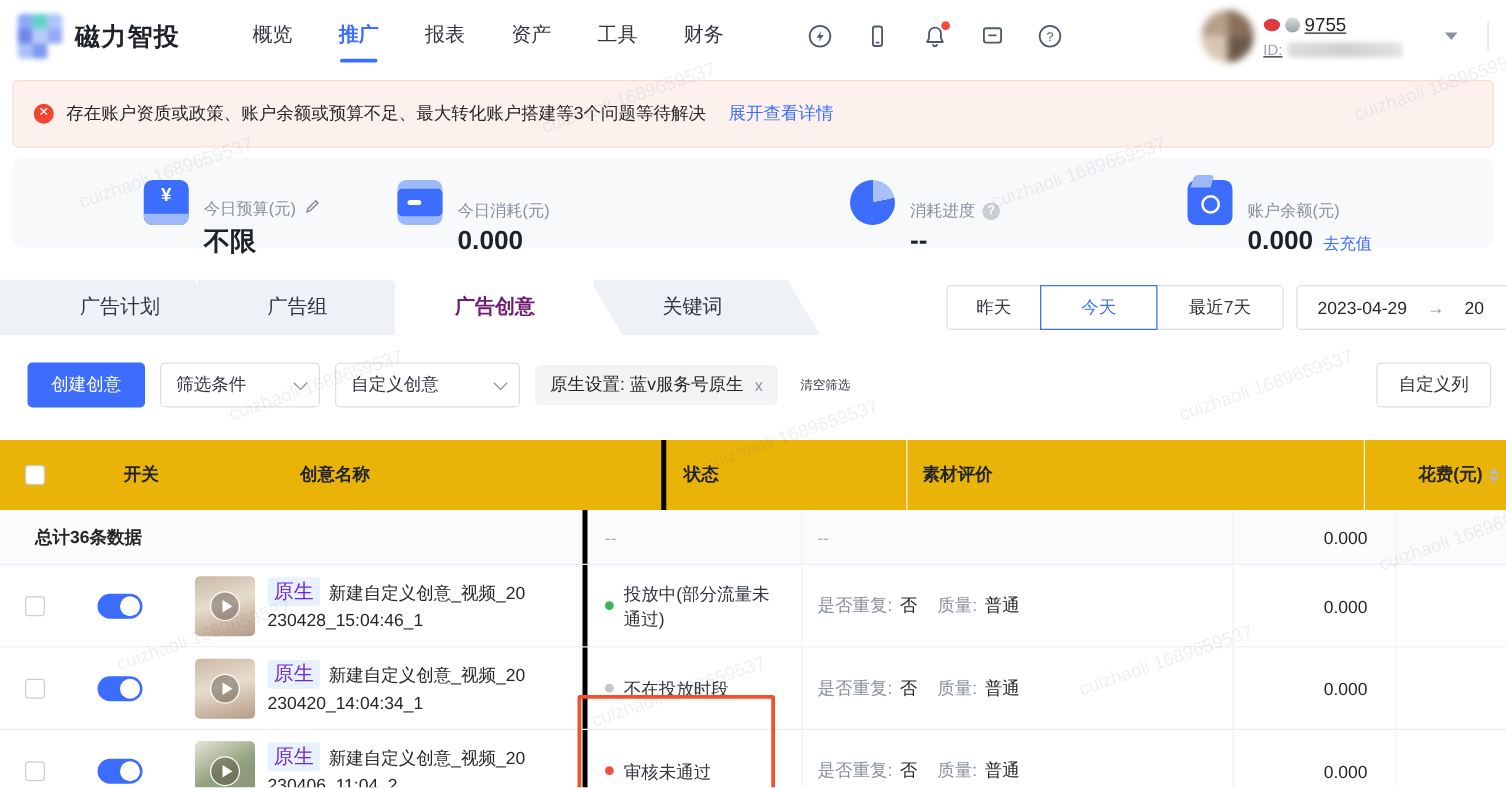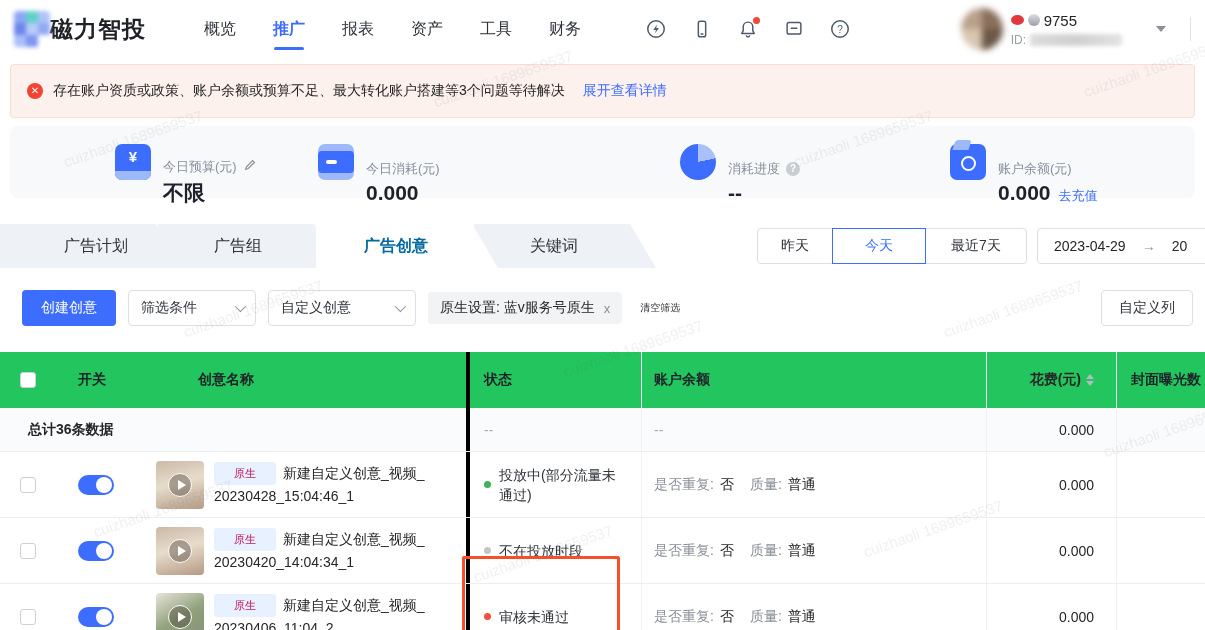--- a/index.html
+++ b/index.html
@@ -7,33 +7,33 @@
   body { font-family:"Liberation Sans","DejaVu Sans",sans-serif; background:#fff; color:#1f2329; }
   .app { position:relative; width:1205px; height:630px; overflow:hidden; background:#fff; }
 
   
   .topnav { height:58px; display:flex; align-items:center; padding:0 14px; background:#fff; }
   .logo-wrap { display:flex; align-items:center; }
   .logo-mosaic { width:36px; height:36px; border-radius:4px; overflow:hidden; filter:blur(2px); display:grid; grid-template-columns:1fr 1fr 1fr; grid-template-rows:1fr 1fr 1fr; }
   .logo-mosaic i:nth-child(1){background:#8ea6f5}.logo-mosaic i:nth-child(2){background:#5fd2c8}.logo-mosaic i:nth-child(3){background:#aec4fa}
   .logo-mosaic i:nth-child(4){background:#6d86e8}.logo-mosaic i:nth-child(5){background:#b9cbfb}.logo-mosaic i:nth-child(6){background:#93a9f3}
   .logo-mosaic i:nth-child(7){background:#aabffa}.logo-mosaic i:nth-child(8){background:#7e97f0}.logo-mosaic i:nth-child(9){background:#ffffff}
-  .logo-text { font-size:23px; font-weight:700; color:#1e2126; letter-spacing:1px; }
+  .logo-text { margin-left:10px; font-size:20px; font-weight:700; color:#1e2126; letter-spacing:1px; }
   .nav-items { display:flex; gap:37px; margin-left:58px; }
   .nav-item { position:relative; font-size:16px; color:#30343b; cursor:pointer; line-height:58px; }
   .nav-item.active { color:#3d6dff; font-weight:700; }
   .nav-item.active::after { content:''; position:absolute; left:50%; transform:translateX(-50%); bottom:8px; width:30px; height:3px; border-radius:2px; background:#3d6dff; }
   .topnav-right { margin-left:auto; display:flex; align-items:center; }
   .tn-icon { width:22px; height:22px; margin-left:24px; position:relative; cursor:pointer; }
   .tn-icon svg { width:22px; height:22px; stroke:#4e5969; stroke-width:1.6; fill:none; stroke-linecap:round; stroke-linejoin:round; }
   .notif-dot { position:absolute; top:-1px; right:-1px; width:7px; height:7px; border-radius:50%; background:#f5483b; }
   .avatar { width:42px; height:42px; border-radius:50%; margin-left:110px; overflow:hidden; filter:blur(3px); display:grid; grid-template-columns:1fr 1fr; grid-template-rows:1fr 1fr; flex-shrink:0; }
   .avatar i:nth-child(1){background:#b7a08c}.avatar i:nth-child(2){background:#8a6f5c}
   .avatar i:nth-child(3){background:#d9c6b0}.avatar i:nth-child(4){background:#6b5848}
-  .user-meta { margin-left:8px; }
+  .user-meta { margin-left:8px;text-decoration:underline; }
   .user-line1 { display:flex; align-items:center; gap:4px; font-size:15px; color:#262626; }
   .emoji-red { width:13px; height:10px; border-radius:50%; background:#e0393e; }
   .emoji-gray { width:12px; height:12px; border-radius:50%; background:linear-gradient(#dadde2,#9aa0a8); }
   .user-line2 { margin-top:4px; display:flex; align-items:center; gap:4px; font-size:12px; color:#9aa0a8; }
   .blur-block { width:92px; height:12px; border-radius:2px; background:linear-gradient(90deg,#dddddd,#cfcfcf,#e3e3e3); filter:blur(2px); }
   .caret-down { width:0; height:0; border-left:5px solid transparent; border-right:5px solid transparent; border-top:6px solid #8a8f99; margin-left:34px; cursor:pointer; }
   .tn-divider { width:1px; height:24px; background:#e0e2e6; margin-left:24px; }
 
   
   .alert { margin:6px 10px 0; height:54px; display:flex; align-items:center; padding:0 16px; background:#fdf1ee; border:1px solid #f9dcd4; border-radius:4px; }
@@ -63,21 +63,21 @@
   .ic-balance { background:#3d6dff; border-radius:7px; }
   .ic-balance::before { content:''; position:absolute; left:4px; top:-4px; width:16px; height:10px; background:#9db9f9; border-radius:3px 3px 0 0; transform:skewX(-18deg); }
   .ic-balance::after { content:''; position:absolute; left:11px; top:12px; width:11px; height:11px; border:2.5px solid #fff; border-radius:50%; }
 
   
   .tabs-row { position:relative; margin-top:26px; height:44px; }
   .tabs { position:absolute; left:0; top:0; bottom:0; display:flex; }
   .tab { width:182px; margin-left:-24px; background:#eef1f5; clip-path:polygon(0 0, calc(100% - 26px) 0, 100% 100%, 0 100%); font-size:16px; color:#30343b; line-height:44px; text-align:center; padding-right:22px; cursor:pointer; }
   .tab:first-child { margin-left:0;padding-left:32px; }
   .tab.t1{z-index:4}.tab.t2{z-index:3}.tab.t4{z-index:1}
-  .tab.active { background:#fff; font-weight:700; color:#0369a1; z-index:5; }
+  .tab.active { background:#fff; font-weight:700; color:#701a75; z-index:5; }
   .date-controls { position:absolute; right:-22px; top:4px; display:flex; align-items:center; }
   .seg { height:36px; background:#fff; border:1px solid #dcdfe6; font-size:14px; color:#30343b; display:flex; align-items:center; justify-content:center; cursor:pointer; position:relative; }
   .seg.b1 { width:76px; border-radius:4px 0 0 4px; }
   .seg.b2 { width:94px; margin-left:-1px; }
   .seg.b3 { width:102px; margin-left:-1px; border-radius:0 4px 4px 0; }
   .seg.active { border-color:#3d6dff; color:#3d6dff; z-index:2; }
   .date-range { margin-left:10px; height:36px; width:190px; flex-shrink:0; border:1px solid #dcdfe6; border-radius:4px; background:#fff; display:flex; align-items:center; gap:16px; padding:0 16px; font-size:14px; color:#262626; cursor:pointer; }
   .date-arrow { color:#8a8f99; }
 
   
@@ -92,21 +92,21 @@
   .chev { width:8px; height:8px; border-right:1.5px solid #8a8f99; border-bottom:1.5px solid #8a8f99; transform:rotate(45deg) translateY(-2px); }
   .chip { height:32px; background:#f2f3f5; border-radius:4px; display:flex; align-items:center; padding:0 12px; font-size:14px; color:#262626; gap:9px; }
   .chip-close { color:#8a8f99; cursor:pointer; font-size:13px; }
   .clear-link { font-size:10px; color:#30343b; cursor:pointer; margin-left:6px; }
   .spacer { flex:1; }
   .btn-outline { height:36px; padding:0 17px; background:#fff; border:1px solid #dcdfe6; border-radius:4px; font-size:14px; color:#30343b; cursor:pointer; }
 
   
   .table { margin-top:26px; }
   .t-grid { display:grid; grid-template-columns:56px 100px 310px 175px 345px 130px 1fr; align-items:center; }
-  .t-header { height:56px; background:#22c55e; font-size:14px; font-weight:700; color:#1f2329; }
+  .t-header { height:56px; background:#eab308; font-size:14px; font-weight:700; color:#1f2329;gap:21px; }
   .t-summary { height:44px; background:#fafbfc; border-bottom:1px solid #ebeef2; font-size:14px; }
   .t-row { height:66px; border-bottom:1px solid #ebeef2; background:#fff; }
   .cell { height:100%; display:flex; align-items:center; }
   .c-check { justify-content:center; }
   .checkbox { width:16px; height:16px; border:1px solid #cdd0d6; border-radius:3px; background:#fff; cursor:pointer; }
   .c-switch { padding-left:22px; }
   .c-name { padding-left:0; gap:10px; }
   .t-header .c-name { padding-left:42px; }
   .c-status { border-left:4px solid #000000; padding:0 14px; gap:8px; }
   .c-material { border-left:1px solid #eff1f4; padding-left:12px; font-size:14px; }
@@ -115,21 +115,21 @@
   .sum-label { grid-column:1/4; padding-left:28px; font-weight:700; color:#262626; height:100%; display:flex; align-items:center; }
   .muted { color:#a9aeb8; }
   .switch { width:36px; height:20px; border-radius:10px; background:#3d6dff; position:relative; cursor:pointer; flex-shrink:0; }
   .switch::after { content:''; position:absolute; top:2px; right:2px; width:16px; height:16px; border-radius:50%; background:#fff; }
   .thumb { width:48px; height:48px; border-radius:4px; position:relative; flex-shrink:0; cursor:pointer; }
   .thumb-a { background:linear-gradient(165deg,#cbb9a6 0%,#e7dccb 45%,#b49a85 100%); }
   .thumb-b { background:linear-gradient(150deg,#e8e4da 0%,#93a37e 50%,#50604489 100%),linear-gradient(#7a8b6f,#e3ded2); }
   .play { position:absolute; inset:0; margin:auto; width:24px; height:24px; border:1.6px solid #fff; border-radius:50%; background:rgba(66,54,48,.38); }
   .play::after { content:''; position:absolute; left:9px; top:6px; border-left:8px solid #fff; border-top:5.5px solid transparent; border-bottom:5.5px solid transparent; }
   .name-wrap { width:212px; font-size:14px; color:#262626; line-height:21px; word-break:break-all; }
-  .tag { display:inline-block; font-size:11px; color:#be185d; background:#e8f1ff; border-radius:3px; padding:1px 20px; margin-right:7px; transform:translateY(-1px); }
+  .tag { display:inline-block; font-size:16px; color:#6d28d9; background:#e8f1ff; border-radius:3px; padding:1px 5px; margin-right:7px; transform:translateY(-1px); }
   .dot { width:7px; height:7px; border-radius:50%; flex-shrink:0; }
   .dot-green { background:#3cb558; } .dot-gray { background:#c2c6cc; } .dot-red { background:#f2503f; }
   .status-text { font-size:14px; color:#30343b; line-height:20px; }
   .m-label { color:#8a8f99; margin-right:6px; }
   .m-val { color:#262626; }
   .m-gap { margin-left:16px; }
   .sorts { display:inline-flex; flex-direction:column; gap:2px; margin-left:5px; cursor:pointer; }
   .tri-up { width:0; height:0; border-left:4px solid transparent; border-right:4px solid transparent; border-bottom:5px solid #b4b9c2; }
   .tri-dn { width:0; height:0; border-left:4px solid transparent; border-right:4px solid transparent; border-top:5px solid #b4b9c2; }
 
@@ -319,21 +319,21 @@
       <div class="cell c-switch">
           <span>开关</span>
         </div>
       <div class="cell c-name">
           <span>创意名称</span>
         </div>
       <div class="cell c-status">
           <span>状态</span>
         </div>
       <div class="cell c-material">
-          <span>账户余额</span>
+          <span>素材评价</span>
         </div>
       <div class="cell c-cost">
         <span>花费(元)</span>
         <span class="sorts">
             <span class="tri-up"></span>
             <span class="tri-dn"></span>
           </span>
       </div>
       <div class="cell c-cover">
           <span>封面曝光数</span>

